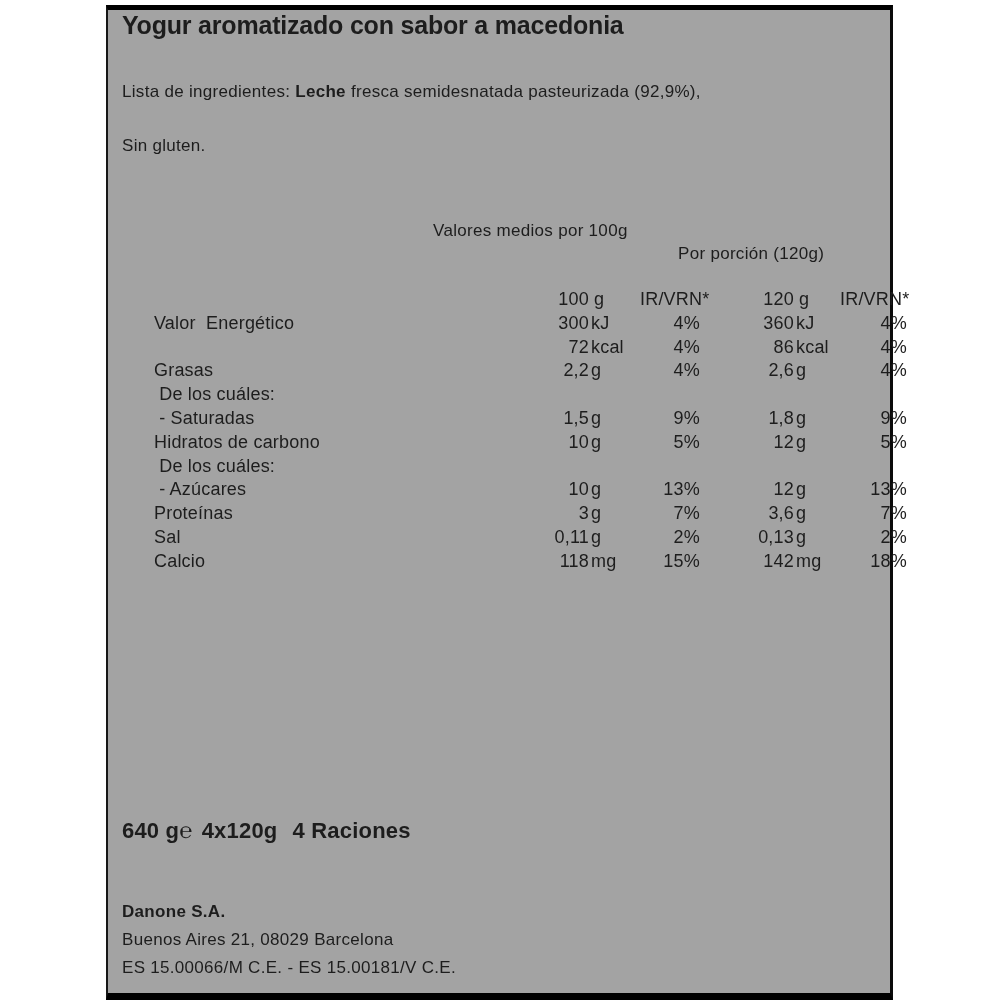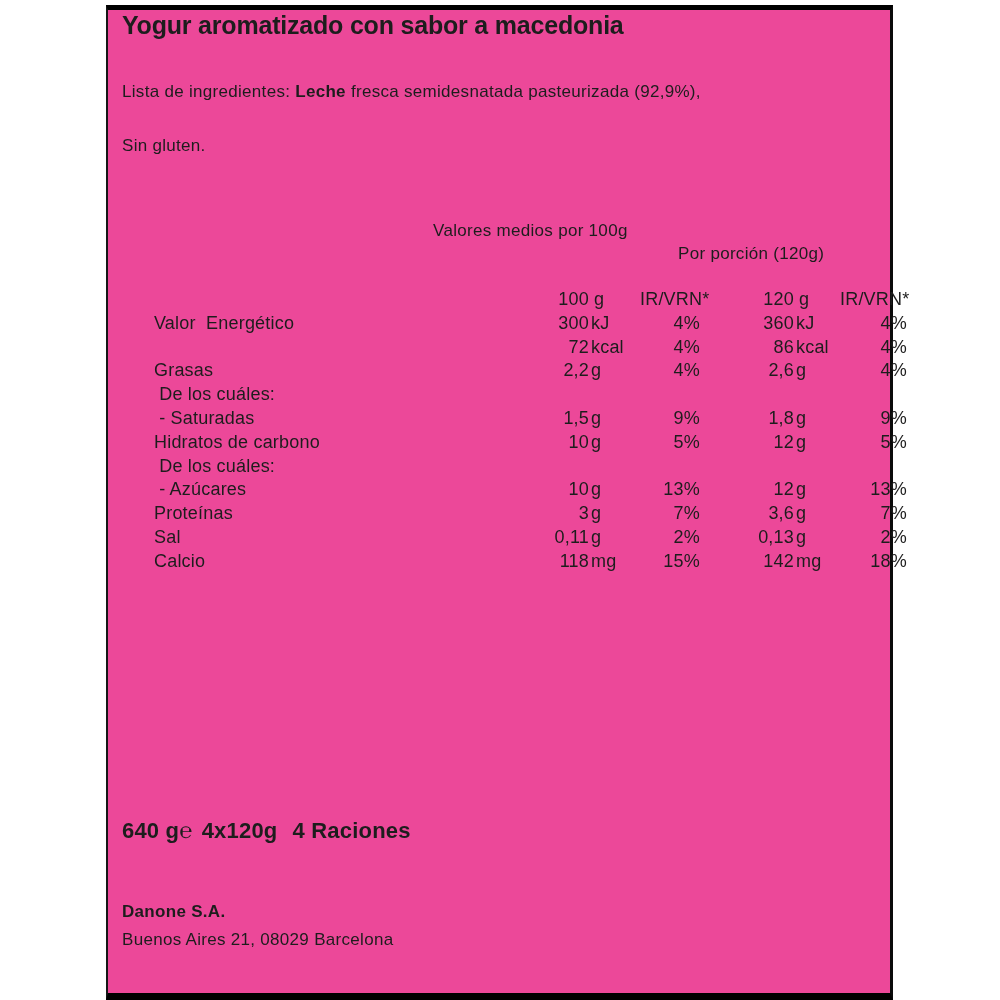--- a/index.html
+++ b/index.html
@@ -15,21 +15,21 @@
     position: absolute;
     left: 106px;
     top: 5px;
     width: 787px;
     height: 995px;
     box-sizing: border-box;
     border-top: 5px solid #000;
     border-bottom: 7px solid #000;
     border-left: 2px solid #161616;
     border-right: 3px solid #0a0a0a;
-    background: #ec4899;
+    background: #a3a3a3;
   }
   .abs { position: absolute; }
   .txt {
     font-size: 17px;
     letter-spacing: 0.3px;
     line-height: 23px;
     white-space: pre;
   }
   .bold { font-weight: bold; }
   .title {
@@ -207,14 +207,15 @@
     </div>
 
   </div>
 
 
 
   <div class="abs netweight"><span>640 g</span><span>℮</span><span class="sep-s"></span><span>4x120g</span><span class="sep-l"></span><span>4 Raciones</span></div>
 
   <div class="abs txt mfr-name">Danone S.A.</div>
   <div class="abs txt mfr-addr">Buenos Aires 21, 08029 Barcelona</div>
+  <div class="abs txt mfr-reg">ES 15.00066/M C.E. - ES 15.00181/V C.E.</div>
 
 </div>
 
 </body></html>

